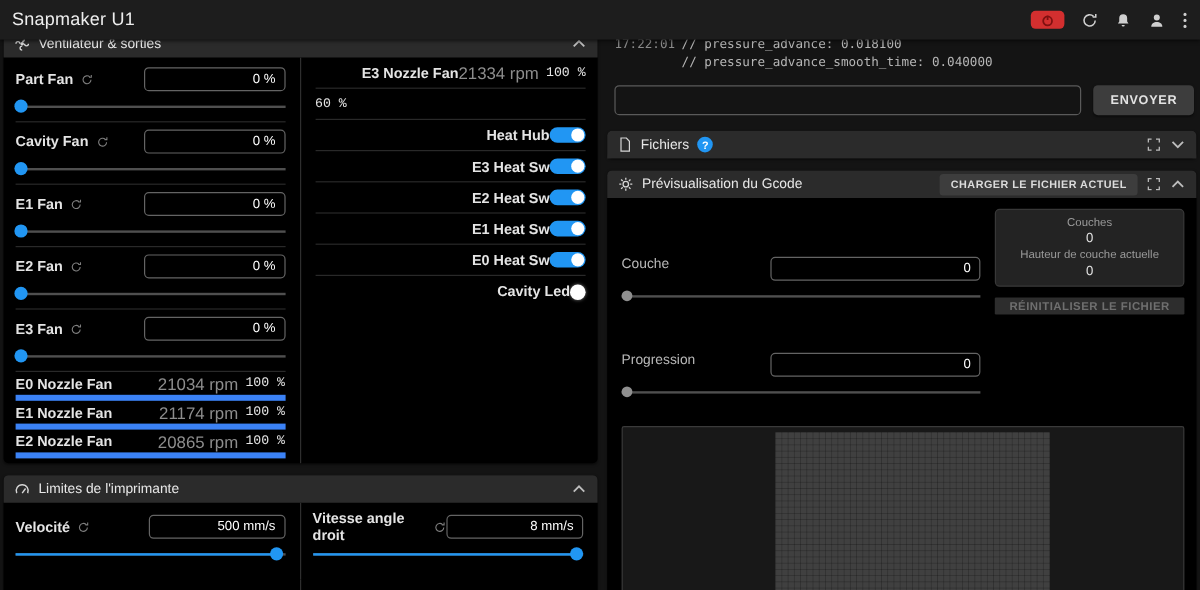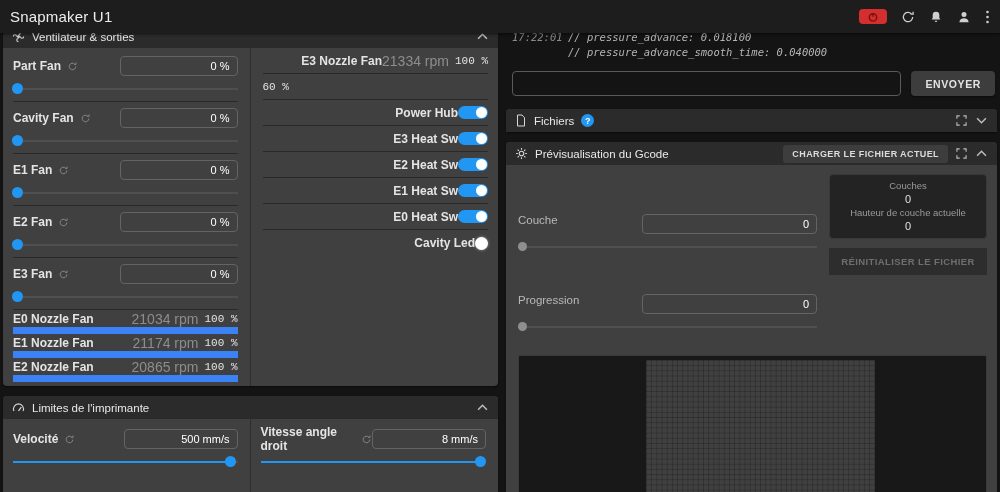--- a/index.html
+++ b/index.html
@@ -13,21 +13,21 @@
   .topbar-actions { margin-left:auto; display:flex; align-items:center; gap:14px; }
   .tb-btn { background:none; border:none; padding:0; display:flex; align-items:center; cursor:pointer; }
   .estop-btn { width:28px; height:15px; background:#d32f2f; border:none; border-radius:4px;
                display:flex; align-items:center; justify-content:center; cursor:pointer; }
 
   
   .main { position:absolute; top:23px; left:0; right:0; bottom:-60px; display:flex; gap:8px; padding:2px 3px; }
   .col-left { width:495px; flex:none; }
   .col-right { flex:1; min-width:0; display:flex; flex-direction:column; }
 
-  .panel { background:#404040; border-radius:4px; box-shadow:0 1px 2px rgba(0,0,0,.45); }
+  .panel { background:#000000; border-radius:4px; box-shadow:0 1px 2px rgba(0,0,0,.45); }
   .panel-header { display:flex; align-items:center; gap:7px; height:23px; background:#2b2b2b;
                   border-radius:4px 4px 0 0; padding:0 9px; font-size:11.5px; color:#e8e8e8; }
   .panel-header .spacer { flex:1; }
   .icon-btn { background:none; border:none; padding:1px; display:flex; align-items:center; cursor:pointer; }
 
   
   .fans-grid { display:grid; grid-template-columns:1fr 1fr; }
   .fans-col-left { border-right:1px solid #2e2e2e; padding:2px 12px 4px 10px; }
   .fans-col-right { padding:0 10px 0 12px;text-align:right; }
 
@@ -38,42 +38,42 @@
            font-size:11px; text-align:right; padding:0 7px; height:20px; font-family:inherit; }
   .fan-input { margin-left:auto; width:118px; }
   .fan-block { padding:1px 0 5px; border-bottom:1px solid #292929; }
 
   .slider { position:relative; height:14px; margin-top:1px; cursor:pointer; }
   .slider .track { position:absolute; left:0; right:0; top:6px; height:2px; background:#4f4f4f; }
   .slider .fill { position:absolute; left:0; top:6px; height:2px; background:#2196f3; }
   .slider .thumb { position:absolute; top:1px; width:11px; height:11px; border-radius:50%; background:#2196f3; }
   .slider .thumb.gray { background:#8f8f8f; width:9px; height:9px; top:2px; }
 
-  .readout { height:24px; display:flex; align-items:center; border-bottom:7px solid #3b82f6; }
+  .readout { height:24px; display:flex; align-items:center; border-bottom:5px solid #3b82f6; }
   .readout .fan-label { flex:1; }
   .rpm { font-size:14px; color:#8d8d8d; margin-right:6px; }
   .rval { font-size:11px; color:#e4e4e4;font-family:Liberation Mono, monospace; }
 
   .outrow { height:26px; display:flex; align-items:center; border-bottom:1px solid #292929; }
   .outrow:last-child { border-bottom:none; }
   .outrow .fan-label { flex:1; }
   .switch { width:30px; height:13px; border-radius:7px; background:#2196f3; position:relative; cursor:pointer; flex:none; }
   .switch .knob { position:absolute; right:1px; top:1px; width:11px; height:11px; border-radius:50%; background:#fff; }
   .led { width:13px; height:13px; border-radius:50%; background:#fff; box-shadow:0 0 3px rgba(255,255,255,.5); cursor:pointer; flex:none; }
 
   
   .limits-panel { margin-top:10px; }
   .limits-grid { display:grid; grid-template-columns:1fr 1fr; }
   .limit-cell { padding:5px 12px 14px 10px; }
   .limit-cell.l { border-right:1px solid #2e2e2e; }
   .limit-input { margin-left:auto; width:114px; }
 
   
   .console { padding:5px 2px 0 6px; font-family:"DejaVu Sans Mono", monospace; font-size:10.5px; }
-  .console-line { display:flex; line-height:15px; white-space:pre;font-style:italic; }
+  .console-line { display:flex; line-height:15px; white-space:pre; }
   .console-time { width:56px; flex:none; color:#8a8a8a; }
   .console-msg { color:#b5b5b5; }
   .console-input-row { display:flex; gap:10px; margin:11px 2px 13px 6px; }
   .console-input { flex:1; height:25px; background:transparent; border:1px solid #5a5a5a; border-radius:4px;
                    color:#fff; padding:0 8px; font-family:"DejaVu Sans Mono", monospace; font-size:11px; }
   .send-btn { height:25px; padding:0 14px; background:#3d3d3d; border:none; border-radius:4px; color:#e3e3e3;
               font-size:10.5px; font-weight:700; letter-spacing:.6px; cursor:pointer;
               box-shadow:0 1px 2px rgba(0,0,0,.5); }
 
   .files-panel { margin-bottom:10px; }
@@ -88,21 +88,21 @@
   .pv-left { flex:1; min-width:0; }
   .pv-right { width:158px; flex:none; display:flex; flex-direction:column; gap:9px; }
   .pv-row { display:flex; height:23px;margin-top:40px; }
   .pv-label { font-size:11.5px; color:#b8b8b8; }
   .pv-input { margin-left:auto; width:175px; }
   .pv-slider { margin:3px 0 9px; }
   .stats-card { border:1px solid #383838; background:#232323; border-radius:4px; text-align:center;
                 padding:5px 4px 4px; }
   .stats-card .k { font-size:9.5px; color:#9a9a9a; line-height:12px; }
   .stats-card .v { font-size:11px; color:#e0e0e0; line-height:14px; margin-bottom:1px; }
-  .reset-btn { height:27px; background:#2d2d2d; border:none; border-radius:1px; color:#6f6f6f;
+  .reset-btn { height:14px; background:#2d2d2d; border:none; border-radius:1px; color:#6f6f6f;
                font-size:9.5px; font-weight:700; letter-spacing:.4px; cursor:default; }
   .pv-canvas { margin-top:12px; border:1px solid #3a3a3a; border-radius:2px; background:#181818;
                height:250px; position:relative; overflow:hidden; }
   .pv-bed { position:absolute; left:127px; top:4px; width:229px; bottom:-40px; background-color:#404040;
             background-image:linear-gradient(rgba(0,0,0,.22) 1px, transparent 1px),
                              linear-gradient(90deg, rgba(0,0,0,.22) 1px, transparent 1px);
             background-size:5.2px 5.2px; }
   svg { display:block; }
 </style>
 </head>
@@ -281,21 +281,21 @@
         <div class="fans-col-right">
           <div class="outrow">
             <span class="fan-label">E3 Nozzle Fan</span>
             <span class="rpm">21334 rpm</span>
             <span class="rval">100 %</span>
           </div>
           <div class="outrow">
             <span class="rval">60 %</span>
           </div>
           <div class="outrow">
-            <span class="fan-label">Power Hub</span>
+            <span class="fan-label">Heat Hub</span>
             <span class="switch">
                 <span class="knob"></span>
               </span>
           </div>
           <div class="outrow">
             <span class="fan-label">E3 Heat Sw</span>
             <span class="switch">
                 <span class="knob"></span>
               </span>
           </div>

